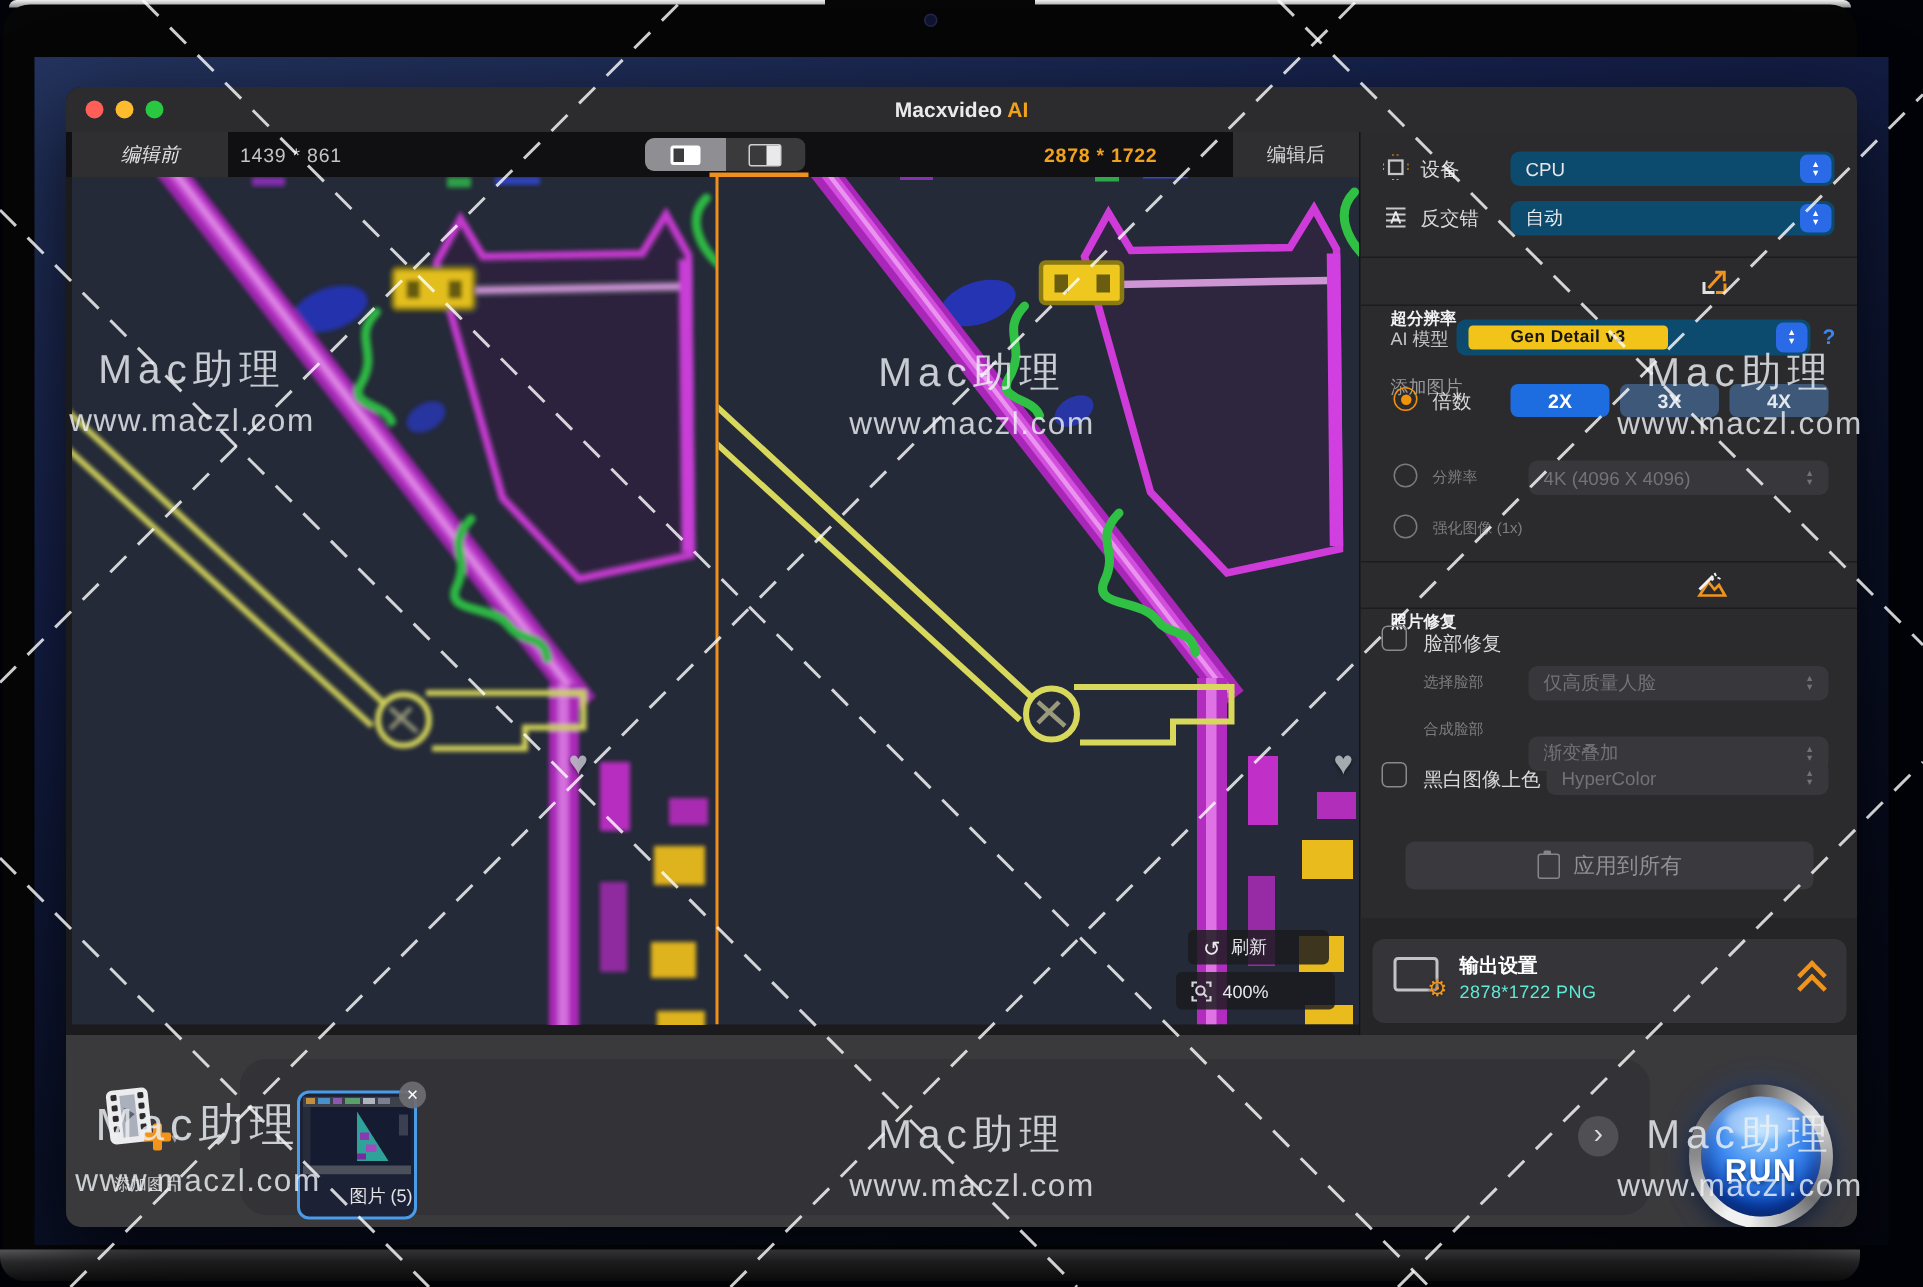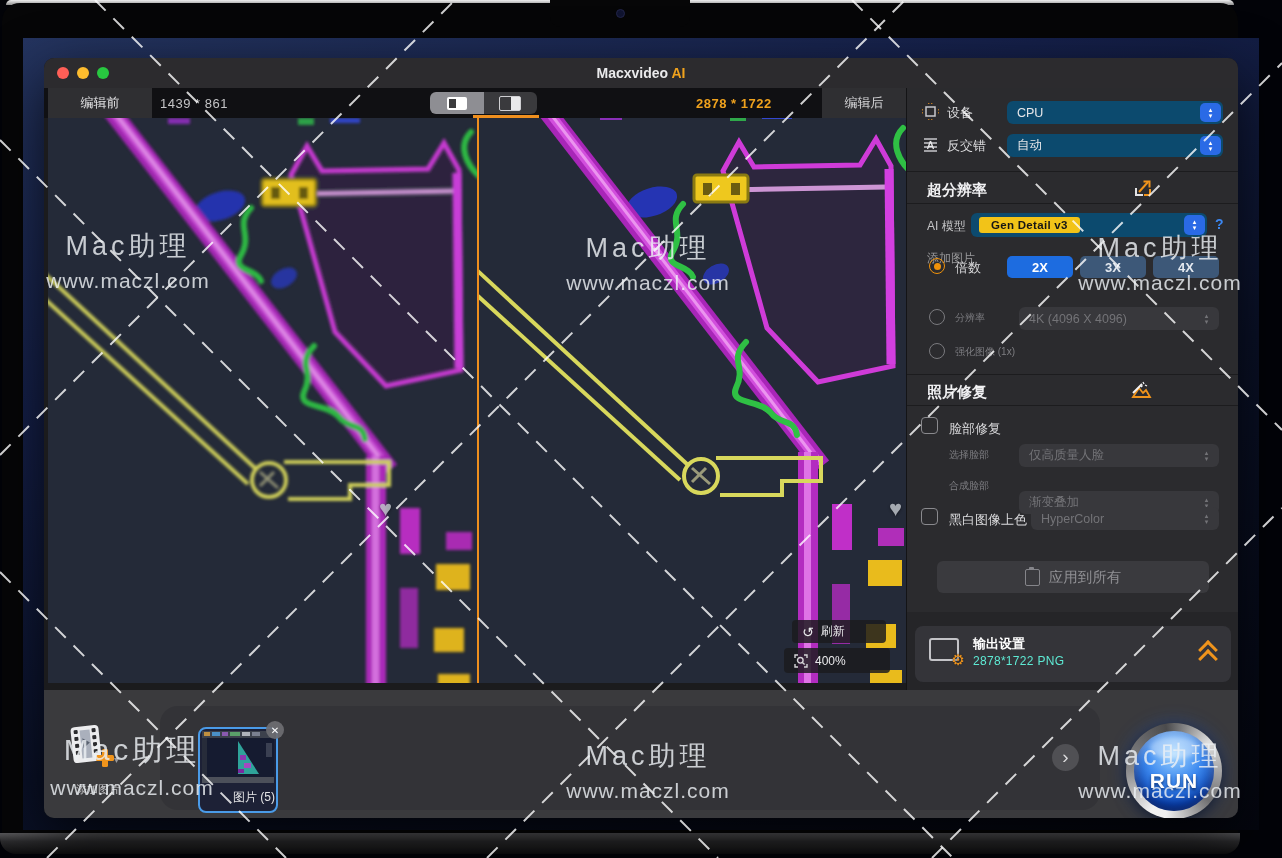--- a/index.html
+++ b/index.html
@@ -24,21 +24,21 @@
   .titlebar{position:absolute;left:0;top:0;width:100%;height:30px;background:#2c2b2e;border-bottom:1px solid #0d0d0e;}
   .lights{position:absolute;left:13px;top:9px;display:flex;gap:8px;}
   .light{width:12px;height:12px;border-radius:50%;}
   .light.red{background:#ff5f57;}.light.yellow{background:#fdbc2e;}.light.green{background:#28c840;}
   .title{position:absolute;left:0;width:100%;top:7px;text-align:center;font-size:14px;font-weight:bold;color:#eaeaec;}
   .title .accent{color:#f0a21d;}
   
   .toolbar{position:absolute;left:0;top:30px;width:862px;height:30px;background:#101013;}
   .tab{position:absolute;top:0;height:30px;background:#2f2f32;color:#e2e2e4;font-size:13px;
     display:flex;align-items:center;justify-content:center;}
-  .tab.before{left:4px;width:104px;}
+  .tab.before{left:4px;width:104px;font-style:italic;}
   .tab.after{left:778px;width:84px;color:#d6d6d8;}
   .size-before{position:absolute;left:116px;top:8px;color:#c4c4c6;font-size:13px;letter-spacing:.5px;}
   .size-after{position:absolute;left:652px;top:8px;color:#f0a21d;font-size:13px;font-weight:bold;letter-spacing:.5px;}
   .segmented{position:absolute;left:386px;top:4px;width:107px;height:22px;border-radius:6px;overflow:hidden;display:flex;}
   .seg{flex:1;display:flex;align-items:center;justify-content:center;}
   .seg.one{background:#8e8e93;}
   .seg.two{background:#3a3a3d;}
   .ico-split{width:20px;height:13px;background:#fff;border-radius:2px;position:relative;}
   .ico-split::before{content:"";position:absolute;left:2px;top:2px;width:7px;height:9px;background:#3c3c3e;}
   .ico-compare{width:20px;height:13px;border:1.5px solid #cfcfd2;border-radius:2px;position:relative;}
@@ -53,33 +53,33 @@
     display:flex;align-items:center;gap:7px;padding:0 10px;z-index:4;box-sizing:border-box;}
   .ov-btn .gly{font-size:14px;line-height:1;}
   .refresh-btn{left:744px;top:502px;width:94px;height:23px;}
   .zoom-ctl{left:736px;top:530px;width:106px;height:25px;}
   
   .panel{position:absolute;left:862px;top:30px;width:332px;height:602px;background:#2b2b2e;border-left:1px solid #141416;}
   .panel .hr{position:absolute;left:0;width:100%;height:1px;background:#1c1c1e;}
   .prow{position:absolute;height:24px;}
   .plabel{position:absolute;font-size:13px;color:#d9d9db;top:4px;}
   .plabel.dim{color:#7e7e82;font-size:10px;}
-  .phead{position:absolute;font-size:15px;font-weight:bold;color:#f1f1f3;}
+  .phead{position:absolute;font-size:11px;font-weight:bold;color:#f1f1f3;margin-top:24px;}
   .small-lbl{position:absolute;font-size:12px;color:#98989a;}
   .dd{position:absolute;background:#0c4a6e;border-radius:6px;height:23px;display:flex;align-items:center;
     padding-left:10px;box-sizing:border-box;font-size:12.5px;color:#e7e7e9;}
   .dd .chev{position:absolute;right:2px;top:2px;bottom:2px;width:21px;border-radius:5px;
     display:flex;flex-direction:column;align-items:center;justify-content:center;line-height:5px;}
   .dd.blue .chev{background:#2a6ae6;}
   .dd .chev i{font-style:normal;font-size:7px;color:#fff;display:block;height:6px;}
   .dd.dis{background:#38383c;color:#737377;}
   .dd.dis .chev{background:transparent;}
   .dd.dis .chev i{color:#737377;}
   .pill{background:#f2c318;color:#151515;font-weight:bold;font-size:11.5px;border-radius:3px;
-    padding:2px 12px;letter-spacing:.3px;}
+    padding:2px 28px;letter-spacing:.3px;}
   .help{position:absolute;color:#3b86f0;font-weight:bold;font-size:14px;}
   .radio{position:absolute;width:14px;height:14px;border-radius:50%;border:1.5px solid #7a7a7e;box-sizing:content-box;}
   .radio.sel{border-color:#f0920a;}
   .radio.sel::after{content:"";position:absolute;left:3.5px;top:3.5px;width:7px;height:7px;border-radius:50%;background:#f0920a;}
   .checkbox{position:absolute;width:15px;height:15px;border-radius:4px;border:1.5px solid #8a8a8e;}
   .scale-btn{position:absolute;height:22px;width:66px;border-radius:5px;color:#fff;font-size:13px;font-weight:bold;
     display:flex;align-items:center;justify-content:center;top:0;}
   .scale-btn.sel{background:#1d6ce0;}
   .scale-btn.alt{background:#3d5878;color:#e3e8ef;}
   .apply-btn{position:absolute;left:30px;top:473px;width:272px;height:32px;background:#3a3a3e;border-radius:6px;

